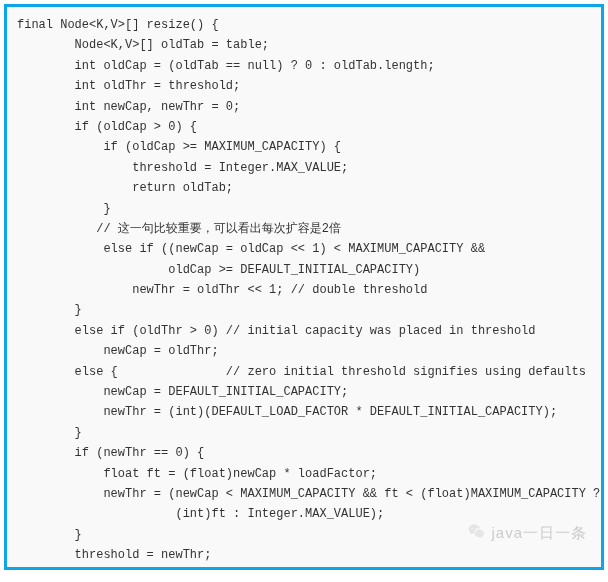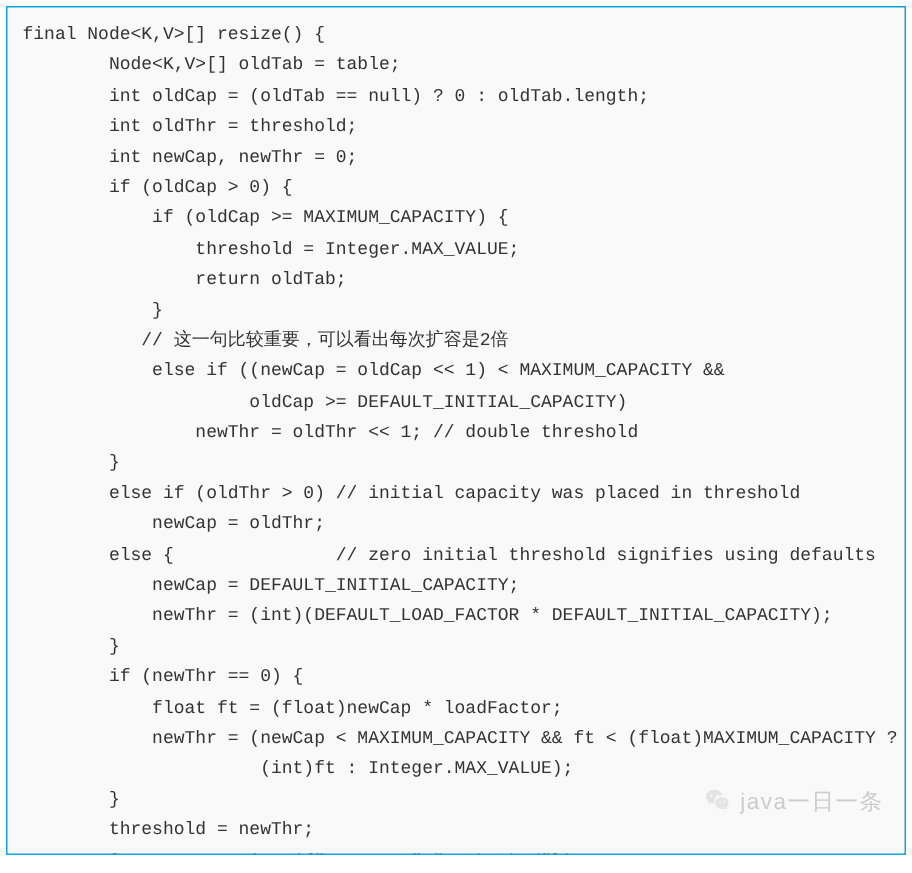--- a/index.html
+++ b/index.html
@@ -5,21 +5,21 @@
   body {
     margin: 0;
     padding: 0;
     background: #fff;
     font-family: "Courier New", Courier, monospace;
     font-size: 12px;
     color: #333;
     width: 608px;
   }
   .code-container {
-    border: 1px solid #0ea5e9;
+    border: 3px solid #0ea5e9;
     background: #f9f9f9;
     padding: 8px 10px;
     margin: 4px;
     white-space: pre;
     overflow: hidden;
     line-height: 1.7;
     position: relative;
     height: 566px;
     box-sizing: border-box;
   }

